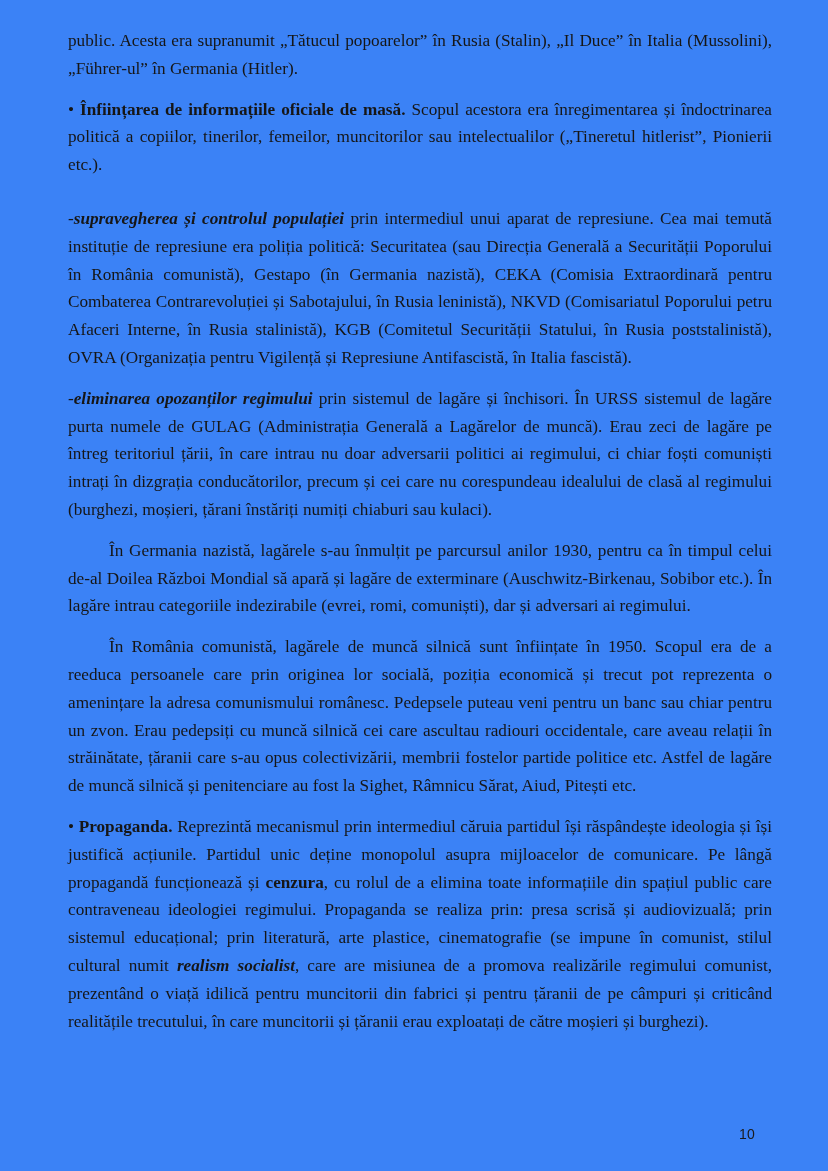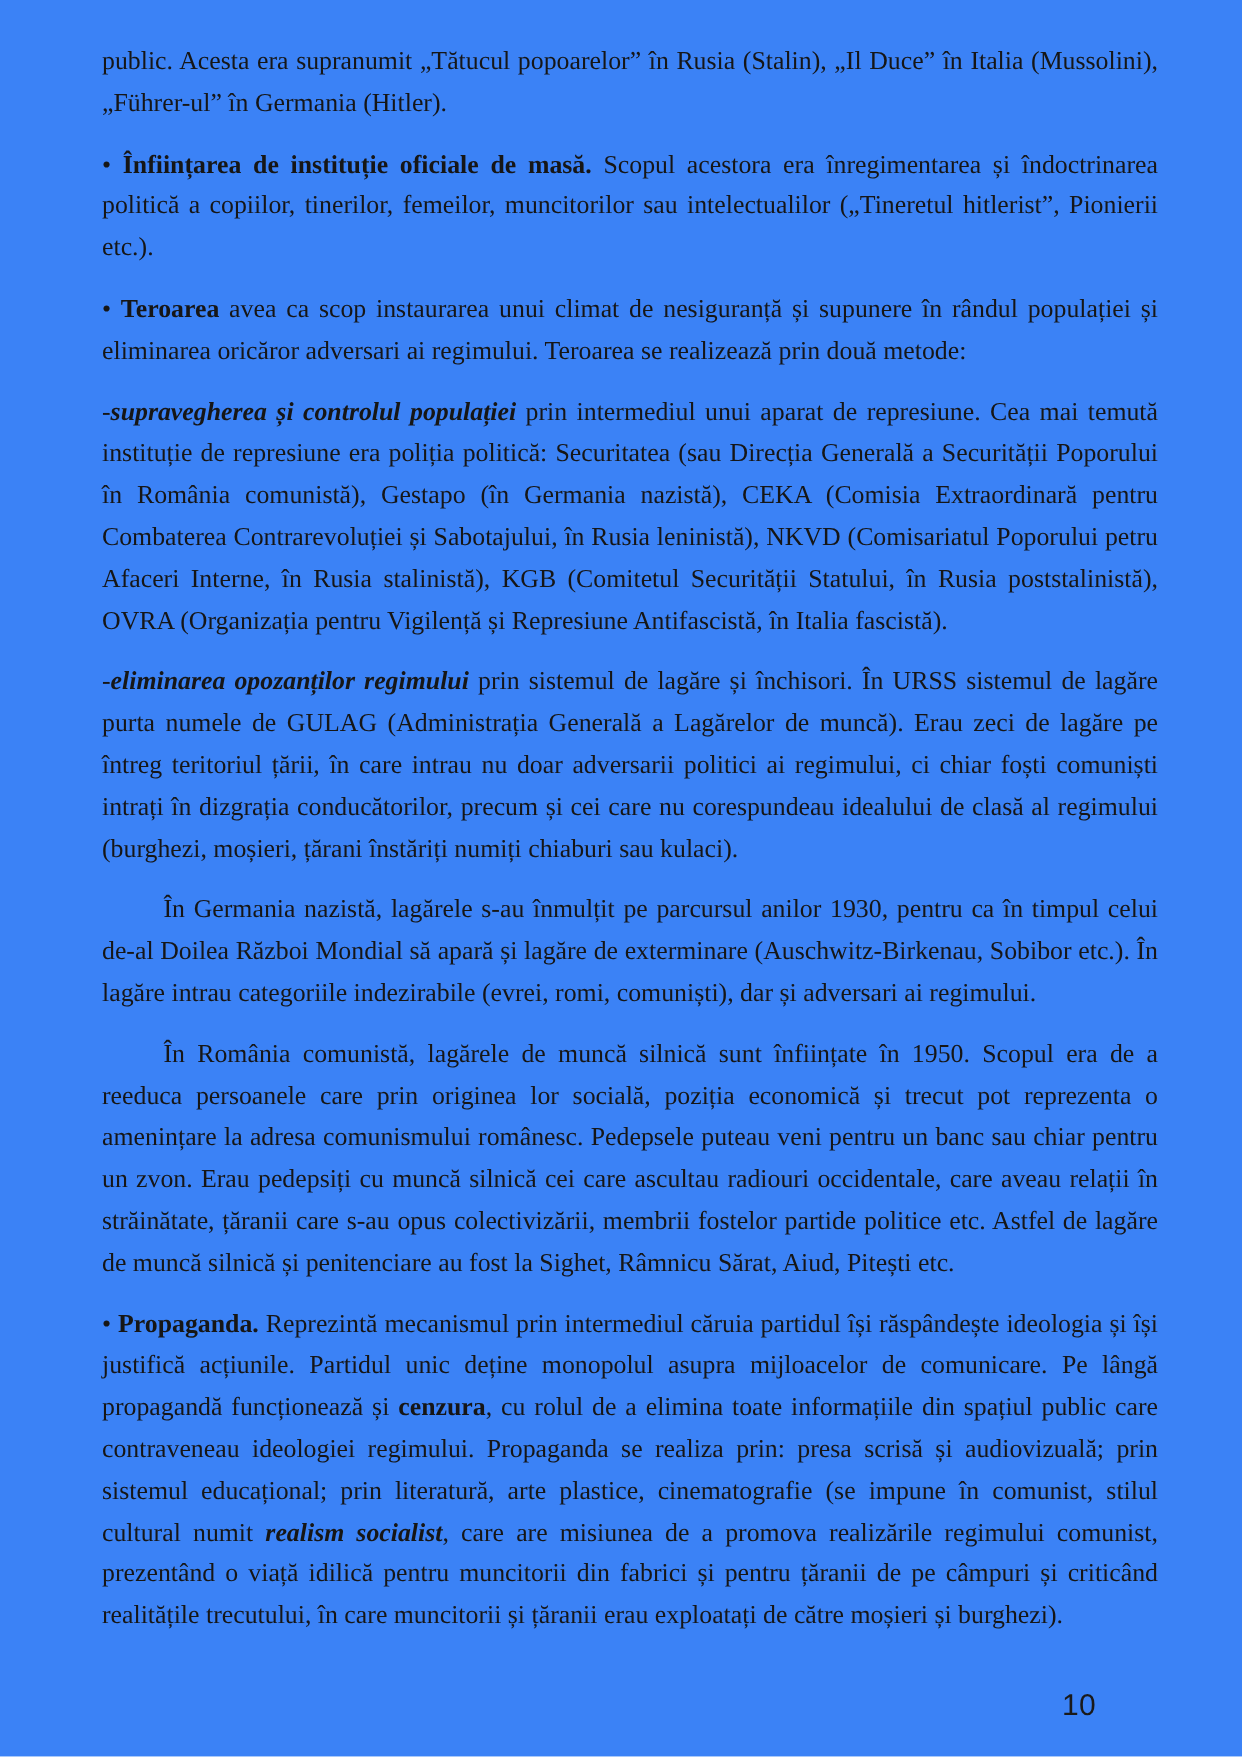--- a/index.html
+++ b/index.html
@@ -32,38 +32,37 @@
     color: #161616;
     letter-spacing: 0.01px;
   }
   p.para:last-child { margin-bottom: 0; }
   .gap-md { height: 13px; }
   .indent { text-indent: 41px; font-family: Liberation Serif, serif; }
   .b { font-weight: bold; }
   .i { font-style: italic; font-weight: bold; }
   .pagenum {
     position: absolute;
-    left: 708px;
+    left: 739px;
     top: 1126px;
     font-family: "Liberation Sans", "DejaVu Sans", sans-serif;
-    font-size: 20px;
+    font-size: 14px;
     color: #1a1a1a;
     letter-spacing: 0.2px;
   }
 </style>
 </head>
 <body>
 
 <div class="page">
   <div class="content" id="body-root">
       <p class="para"><span>public. Acesta era supranumit „Tătucul popoarelor” în Rusia (Stalin), „Il Duce” în Italia (Mussolini), „Führer-ul” în Germania (Hitler).</span></p>
       <div class="gap-md"></div>
-      <p class="para"><span>• </span><span class="b">Înființarea de instituție oficiale de masă.</span><span> Scopul acestora era înregimentarea și îndoctrinarea politică a copiilor, tinerilor, femeilor, muncitorilor sau intelectualilor („Tineretul hitlerist”, Pionierii etc.).</span></p>
+      <p class="para"><span>• </span><span class="b">Înființarea de informațiile oficiale de masă.</span><span> Scopul acestora era înregimentarea și îndoctrinarea politică a copiilor, tinerilor, femeilor, muncitorilor sau intelectualilor („Tineretul hitlerist”, Pionierii etc.).</span></p>
       <div class="gap-md"></div>
-      <p class="para"><span>• </span><span class="b">Teroarea</span><span> avea ca scop instaurarea unui climat de nesiguranță și supunere în rândul populației și eliminarea oricăror adversari ai regimului. Teroarea se realizează prin două metode:</span></p>
       <div class="gap-md"></div>
       <p class="para"><span>-</span><span class="i">supravegherea și controlul populației</span><span> prin intermediul unui aparat de represiune. Cea mai temută instituție de represiune era poliția politică: Securitatea (sau Direcția Generală a Securității Poporului în România comunistă), Gestapo (în Germania nazistă), CEKA (Comisia Extraordinară pentru Combaterea Contrarevoluției și Sabotajului, în Rusia leninistă), NKVD (Comisariatul Poporului petru Afaceri Interne, în Rusia stalinistă), KGB (Comitetul Securității Statului, în Rusia poststalinistă), OVRA (Organizația pentru Vigilență și Represiune Antifascistă, în Italia fascistă).</span></p>
       <div class="gap-md"></div>
       <p class="para"><span>-</span><span class="i">eliminarea opozanților regimului</span><span> prin sistemul de lagăre și închisori. În URSS sistemul de lagăre purta numele de GULAG (Administrația Generală a Lagărelor de muncă). Erau zeci de lagăre pe întreg teritoriul țării, în care intrau nu doar adversarii politici ai regimului, ci chiar foști comuniști intrați în dizgrația conducătorilor, precum și cei care nu corespundeau idealului de clasă al regimului (burghezi, moșieri, țărani înstăriți numiți chiaburi sau kulaci).</span></p>
       <div class="gap-md"></div>
       <p class="para indent"><span>În Germania nazistă, lagărele s-au înmulțit pe parcursul anilor 1930, pentru ca în timpul celui de-al Doilea Război Mondial să apară și lagăre de exterminare (Auschwitz-Birkenau, Sobibor etc.). În lagăre intrau categoriile indezirabile (evrei, romi, comuniști), dar și adversari ai regimului.</span></p>
       <div class="gap-md"></div>
       <p class="para indent"><span>În România comunistă, lagărele de muncă silnică sunt înființate în 1950. Scopul era de a reeduca persoanele care prin originea lor socială, poziția economică și trecut pot reprezenta o amenințare la adresa comunismului românesc. Pedepsele puteau veni pentru un banc sau chiar pentru un zvon. Erau pedepsiți cu muncă silnică cei care ascultau radiouri occidentale, care aveau relații în străinătate, țăranii care s-au opus colectivizării, membrii fostelor partide politice etc. Astfel de lagăre de muncă silnică și penitenciare au fost la Sighet, Râmnicu Sărat, Aiud, Pitești etc.</span></p>
       <div class="gap-md"></div>
       <p class="para"><span>• </span><span class="b">Propaganda.</span><span> Reprezintă mecanismul prin intermediul căruia partidul își răspândește ideologia și își justifică acțiunile. Partidul unic deține monopolul asupra mijloacelor de comunicare. Pe lângă propagandă funcționează și </span><span class="b">cenzura</span><span>, cu rolul de a elimina toate informațiile din spațiul public care contraveneau ideologiei regimului. Propaganda se realiza prin: presa scrisă și audiovizuală; prin sistemul educațional; prin literatură, arte plastice, cinematografie (se impune în comunist, stilul cultural numit </span><span class="i">realism socialist</span><span>, care are misiunea de a promova realizările regimului comunist, prezentând o viață idilică pentru muncitorii din fabrici și pentru țăranii de pe câmpuri și criticând realitățile trecutului, în care muncitorii și țăranii erau exploatați de către moșieri și burghezi).</span></p>

